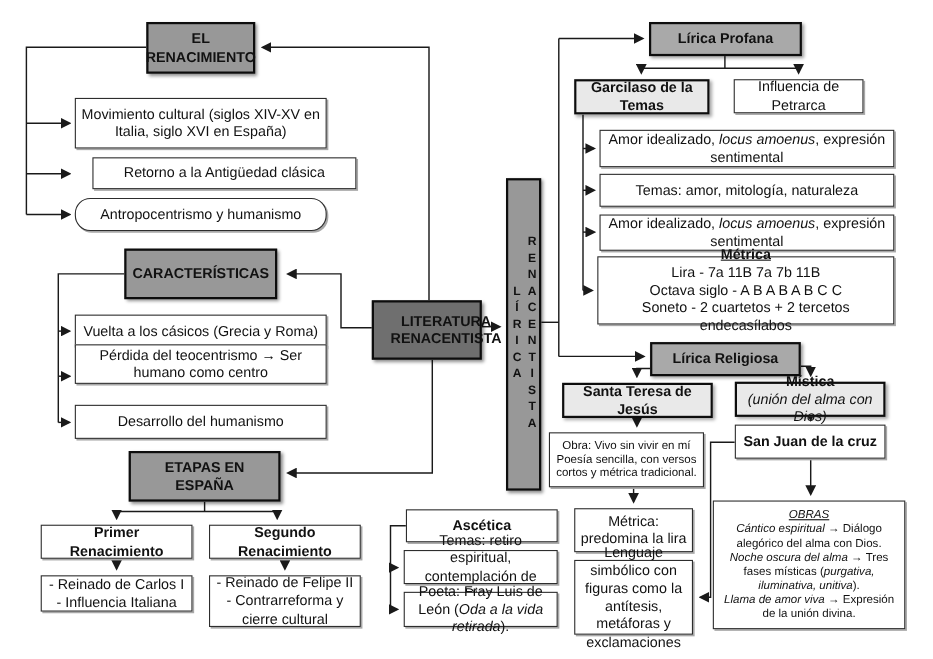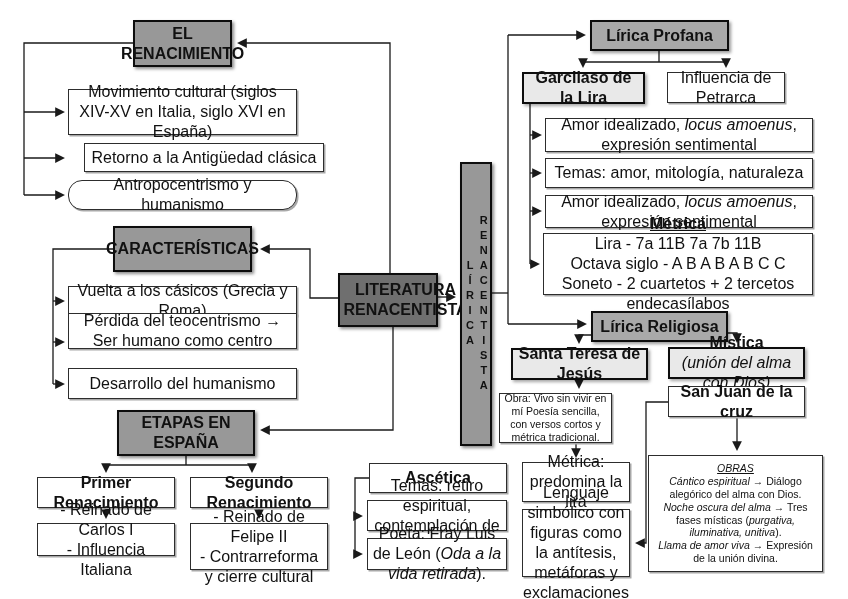--- a/index.html
+++ b/index.html
@@ -2,21 +2,21 @@
 <html><head>
 <meta charset="utf-8">
 <style>
   html,body{margin:0;padding:0;background:#fff;}
   #canvas{
     position:relative;width:848px;height:599px;background:#ffffff;overflow:hidden;
     font-family:"Liberation Sans","DejaVu Sans",sans-serif;color:#111;
   }
   .box{
     position:absolute;display:flex;flex-direction:column;align-items:center;justify-content:center;
-    text-align:center;font-size:16px;line-height:1.25;box-sizing:border-box;padding:2px 4px;
+    text-align:center;font-size:13px;line-height:1.25;box-sizing:border-box;padding:2px 4px;
   }
   .white{background:#fff;border:1.5px solid #2d2d2d;box-shadow:1.5px 1.5px 0 #a8a8a8;}
   .dark{background:#989898;border:2px solid #0d0d0d;font-weight:bold;box-shadow:2px 2px 3px rgba(0,0,0,.45);}
   .darker{background:#6f6f6f;padding-left:39px;}
   .midgray{background:#a9a9a9;border:2px solid #0d0d0d;font-weight:bold;box-shadow:2px 2px 3px rgba(0,0,0,.4);}
   .lightgray{background:#e9e9e9;border:2px solid #0d0d0d;font-weight:bold;box-shadow:2px 2px 3px rgba(0,0,0,.35);}
   .bold{font-weight:bold;}
   .prelines{white-space:pre-line;}
   .vertical{
     writing-mode:vertical-lr;text-orientation:upright;font-weight:bold;
@@ -148,21 +148,21 @@
   </div>
 
   <div class="box dark vertical" style="left:460px;top:162px;width:32px;height:284px;">
     <span>LÍRICA RENACENTISTA</span>
   </div>
 
   <div class="box midgray" style="left:590px;top:20px;width:139px;height:31px;">
     <span>Lírica Profana</span>
   </div>
   <div class="box lightgray" style="left:522px;top:72px;width:123px;height:32px;">
-    <span>Garcilaso de la Lira</span>
+    <span>Garcilaso de la Temas</span>
   </div>
   <div class="box white" style="left:667px;top:72px;width:118px;height:31px;">
     <span>Influencia de Petrarca</span>
   </div>
   <div class="box white" style="left:545px;top:118px;width:268px;height:34px;">
     <span><span>Amor idealizado, </span><i>locus amoenus</i><span>, expresión sentimental</span></span>
   </div>
   <div class="box white" style="left:545px;top:158px;width:268px;height:30px;">
     <span>Temas: amor, mitología, naturaleza</span>
   </div>
@@ -182,21 +182,21 @@
   <div class="box lightgray" style="left:511px;top:348px;width:137px;height:32px;">
     <span>Santa Teresa de Jesús</span>
   </div>
   <div class="box lightgray" style="left:668px;top:347px;width:137px;height:32px;">
     <b>Mística</b>
     <i style="font-weight:normal;">(unión del alma con Dios)</i>
   </div>
   <div class="box white bold" style="left:668px;top:386px;width:137px;height:31px;">
     <span>San Juan de la cruz</span>
   </div>
-  <div class="box white small" style="left:499px;top:393px;width:113px;height:50px;">
+  <div class="box white small" style="left:499px;top:393px;width:141px;height:50px;">
     <span>Obra: Vivo sin vivir en mí Poesía sencilla, con versos cortos y métrica tradicional.</span>
   </div>
   <div class="box white" style="left:522px;top:462px;width:108px;height:40px;">
     <span>Métrica: predomina la lira</span>
   </div>
   <div class="box white" style="left:522px;top:509px;width:108px;height:68px;">
     <span>Lenguaje simbólico con figuras como la antítesis, metáforas y exclamaciones</span>
   </div>
   <div class="box white small" style="left:648px;top:455px;width:175px;height:117px;">
     <div><i class="u bold" style="font-weight:normal;">OBRAS</i></div>

